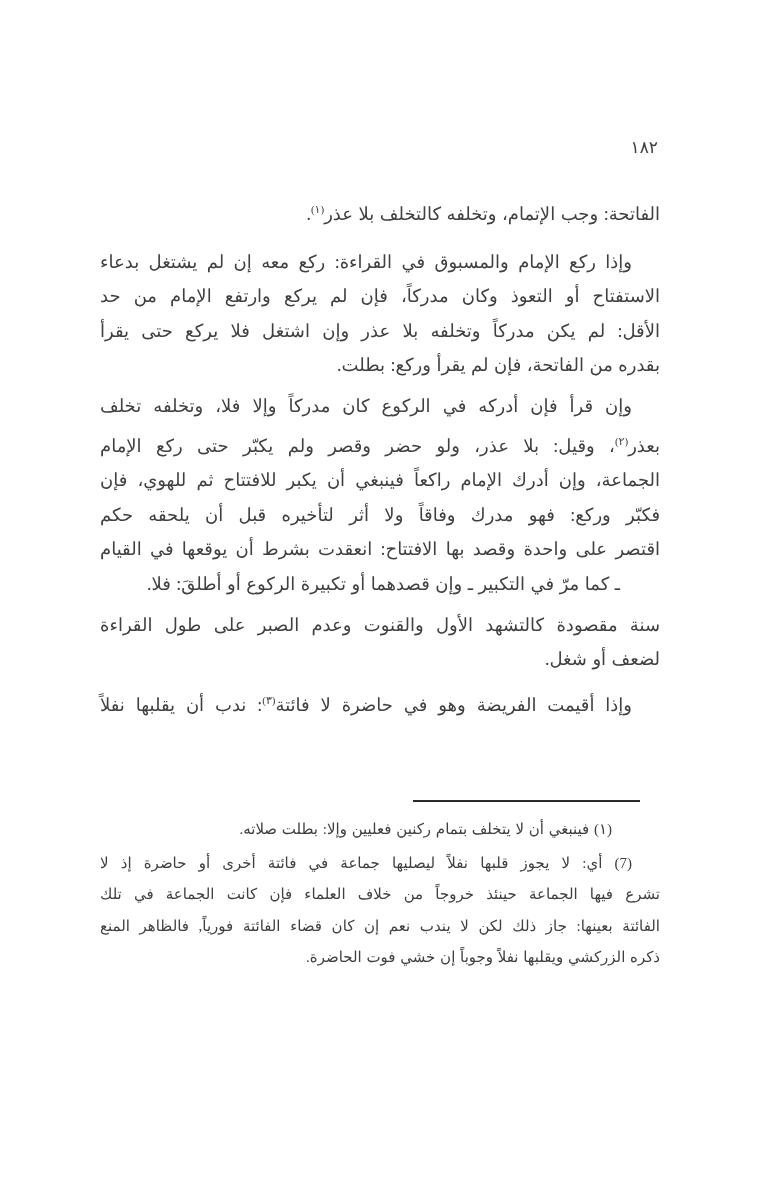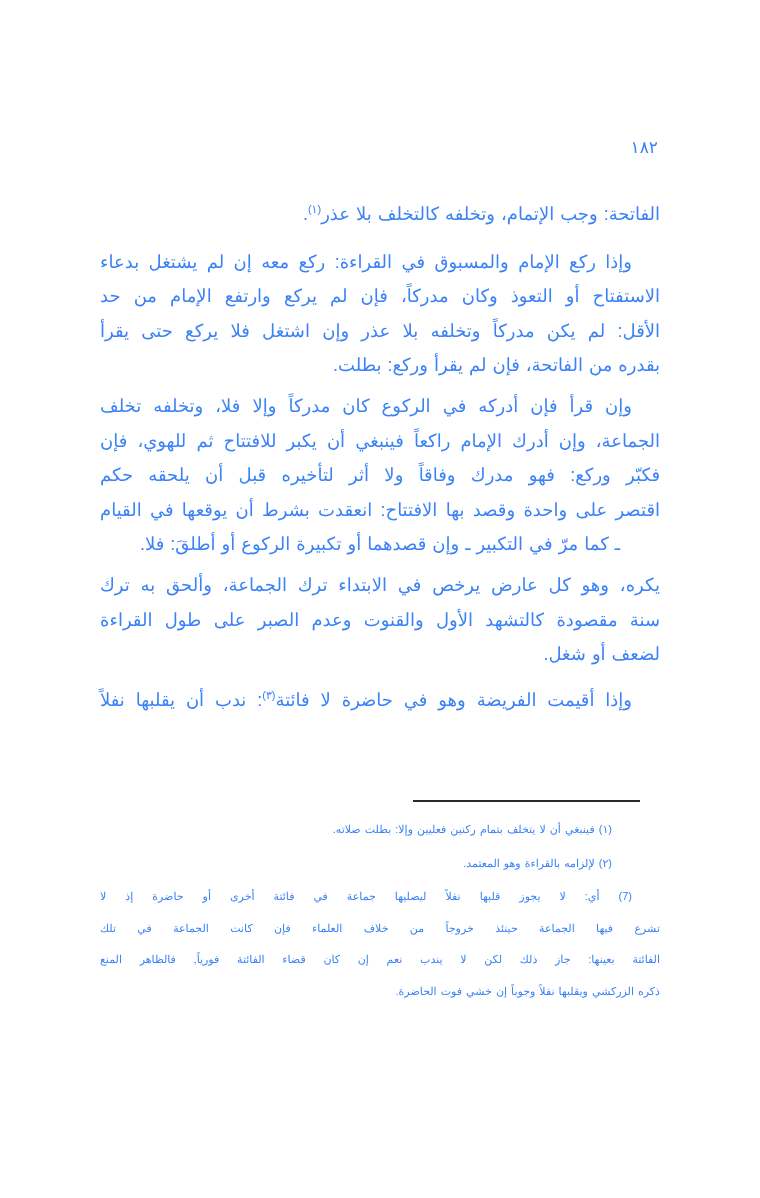--- a/index.html
+++ b/index.html
@@ -3,22 +3,22 @@
 <meta charset="utf-8">
 <style>
   html, body { margin: 0; padding: 0; background: #ffffff; }
   .page {
     position: relative;
     width: 760px;
     height: 1198px;
     background: #ffffff;
     overflow: hidden;
     direction: rtl;
-    font-family: Liberation Sans, sans-serif;
-    color: #3b82f6;
+    font-family: Liberation Serif, serif;
+    color: #404040;
   }
   .page-number {
     position: absolute;
     top: 136px;
     right: 102px;
     font-size: 17px;
     line-height: 24px;
     letter-spacing: 2px;
   }
   .body-text {
@@ -52,21 +52,21 @@
     border-top: 2px solid #2a2a2a;
   }
   .footnotes {
     position: absolute;
     top: 814px;
     right: 100px;
     width: 560px;
   }
   .fn { margin: 0 0 2px 0; }
   .fl {
-    font-size: 11px;
+    font-size: 15px;
     line-height: 31.6px;
     text-align: right;
     word-spacing: 1px;
   }
   .fl.j { text-align: justify; text-align-last: justify; }
   .fnfi  { padding-right: 48px; }
   .fnfi3 { padding-right: 28px; }
 </style>
 </head>
 <body>
@@ -83,49 +83,46 @@
 
     <div class="para">
       <div class="bl j fi sup-line">وإذا ركع الإمام والمسبوق في القراءة: ركع معه إن لم يشتغل بدعاء</div>
       <div class="bl j sup-line">الاستفتاح أو التعوذ وكان مدركاً، فإن لم يركع وارتفع الإمام من حد</div>
       <div class="bl j sup-line">الأقل: لم يكن مدركاً وتخلفه بلا عذر وإن اشتغل فلا يركع حتى يقرأ</div>
       <div class="bl sup-line">بقدره من الفاتحة، فإن لم يقرأ وركع: بطلت.</div>
     </div>
 
     <div class="para">
       <div class="bl j fi sup-line">وإن قرأ فإن أدركه في الركوع كان مدركاً وإلا فلا، وتخلفه تخلف</div>
+      <div class="bl j sup-line">بعذر<span class="sup">(٢)</span>، وقيل: بلا عذر، ولو حضر وقصر ولم يكبّر حتى ركع الإمام</div>
       <div class="bl j sup-line">الجماعة، وإن أدرك الإمام راكعاً فينبغي أن يكبر للافتتاح ثم للهوي، فإن</div>
       <div class="bl j sup-line">فكبّر وركع: فهو مدرك وفاقاً ولا أثر لتأخيره قبل أن يلحقه حكم</div>
       <div class="bl j sup-line">اقتصر على واحدة وقصد بها الافتتاح: انعقدت بشرط أن يوقعها في القيام</div>
       <div class="bl ind40 sup-line">ـ كما مرّ في التكبير ـ وإن قصدهما أو تكبيرة الركوع أو أطلقَ: فلا.</div>
     </div>
 
     <div class="para">
-      <div class="bl j sup-line">يكره، وهو كل عارض يرخص في الابتداء ترك الجماعة، وألحق به ترك</div>
       <div class="bl j sup-line">سنة مقصودة كالتشهد الأول والقنوت وعدم الصبر على طول القراءة</div>
       <div class="bl sup-line">لضعف أو شغل.</div>
     </div>
 
     <div class="para">
       <div class="bl j fi sup-line">وإذا أقيمت الفريضة وهو في حاضرة لا فائتة<span class="sup">(٣)</span>: ندب أن يقلبها نفلاً</div>
     </div>
 
   </div>
 
   <div class="footnote-sep"></div>
 
   <div class="footnotes">
 
     <div class="fn">
       <div class="fl fnfi">(١) فينبغي أن لا يتخلف بتمام ركنين فعليين وإلا: بطلت صلاته.</div>
     </div>
 
-    <div class="fn">
-      <div class="fl fnfi">(٢) لإلزامه بالقراءة وهو المعتمد.</div>
-    </div>
 
     <div class="fn">
       <div class="fl j fnfi3">(7) أي: لا يجوز قلبها نفلاً ليصليها جماعة في فائتة أخرى أو حاضرة إذ لا</div>
       <div class="fl j">تشرع فيها الجماعة حينئذ خروجاً من خلاف العلماء فإن كانت الجماعة في تلك</div>
       <div class="fl j">الفائتة بعينها: جاز ذلك لكن لا يندب نعم إن كان قضاء الفائتة فورياً, فالظاهر المنع</div>
       <div class="fl">ذكره الزركشي ويقلبها نفلاً وجوباً إن خشي فوت الحاضرة.</div>
     </div>
 
   </div>
 

